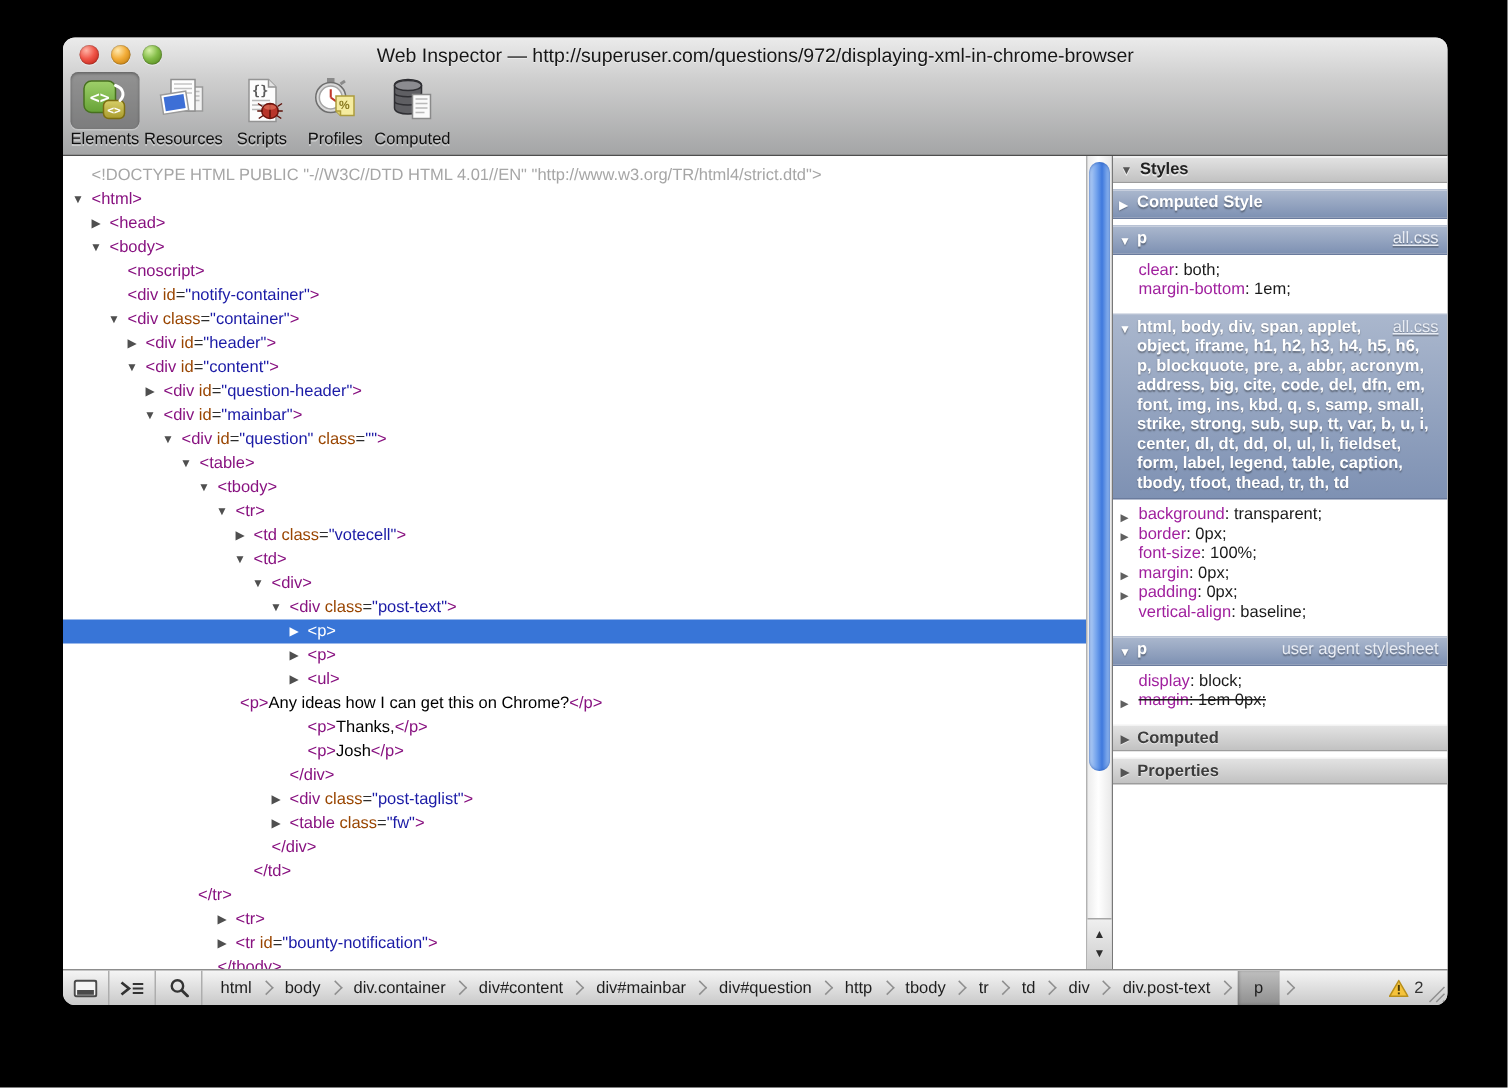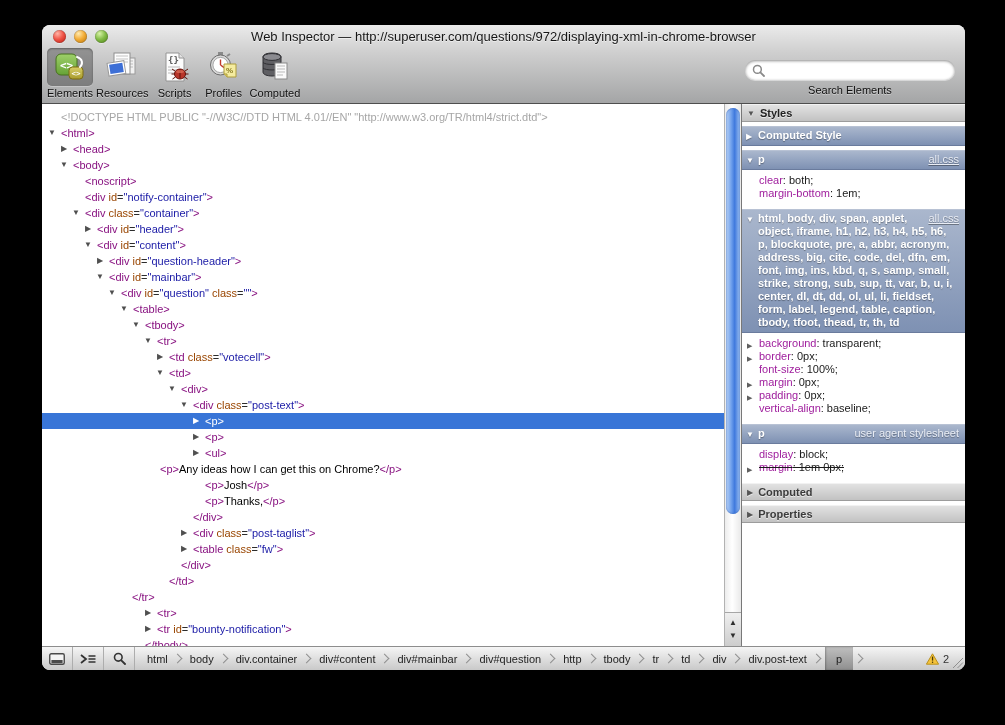--- a/index.html
+++ b/index.html
@@ -186,30 +186,20 @@
             <path d="M5 7 c0 -2.6 4.3 -4 9 -4 s9 1.4 9 4 v15 c0 2.6 -4.3 4 -9 4 s-9 -1.4 -9 -4 z" fill="#5f5f63" stroke="#2f2f33"></path>
             <ellipse cx="14" cy="7" rx="9" ry="3.4" fill="#8b8b90" stroke="#2f2f33"></ellipse>
             <path d="M5 12.5 c2.5 2.6 15.5 2.6 18 0 M5 18 c2.5 2.6 15.5 2.6 18 0" stroke="#2f2f33" fill="none"></path>
             <rect x="17" y="13" width="12" height="16" fill="#fafafa" stroke="#8a8a8a"></rect>
             <path d="M19 16h8 M19 19h8 M19 22h8 M19 25h6" stroke="#b9b9b9" fill="none"></path>
           </svg>
         </div>
         <div class="tlabel">Computed</div>
       </div>
 
-      <div class="search-wrap">
-        <div class="search-field">
-          <svg width="13" height="13" viewBox="0 0 13 13" style="flex:none;margin-right:4px;">
-            <circle cx="5.4" cy="5.4" r="3.9" fill="none" stroke="#8a8a8a" stroke-width="1.5"></circle>
-            <path d="M8.4 8.4 L12 12" stroke="#8a8a8a" stroke-width="1.8" stroke-linecap="round"></path>
-          </svg>
-          <input type="text" placeholder="" style="">
-        </div>
-        <div class="search-label">Search Elements</div>
-      </div>
     </div>
   </div>
 
   <div class="main">
     <div class="tree-pane">
       <div class="tree">
           <div class="trow" style="padding-left: 19px;"><span class="c-gray">&lt;!DOCTYPE HTML PUBLIC "-//W3C//DTD HTML 4.01//EN" "http://www.w3.org/TR/html4/strict.dtd"&gt;</span></div>
           <div class="trow" style="padding-left: 19px;"><span class="arr" style="left: 5px;">▼</span><span class="c-tag">&lt;html&gt;</span></div>
           <div class="trow" style="padding-left: 31px;"><span class="arr" style="left: 17px;">▶</span><span class="c-tag">&lt;head&gt;</span></div>
           <div class="trow" style="padding-left: 31px;"><span class="arr" style="left: 17px;">▼</span><span class="c-tag">&lt;body&gt;</span></div>
@@ -225,22 +215,22 @@
           <div class="trow" style="padding-left: 103px;"><span class="arr" style="left: 89px;">▼</span><span class="c-tag">&lt;tbody&gt;</span></div>
           <div class="trow" style="padding-left: 115px;"><span class="arr" style="left: 101px;">▼</span><span class="c-tag">&lt;tr&gt;</span></div>
           <div class="trow" style="padding-left: 127px;"><span class="arr" style="left: 113px;">▶</span><span class="c-tag">&lt;td </span><span class="c-attr">class</span><span class="c-plain">=</span><span class="c-val">"votecell"</span><span class="c-tag">&gt;</span></div>
           <div class="trow" style="padding-left: 127px;"><span class="arr" style="left: 113px;">▼</span><span class="c-tag">&lt;td&gt;</span></div>
           <div class="trow" style="padding-left: 139px;"><span class="arr" style="left: 125px;">▼</span><span class="c-tag">&lt;div&gt;</span></div>
           <div class="trow" style="padding-left: 151px;"><span class="arr" style="left: 137px;">▼</span><span class="c-tag">&lt;div </span><span class="c-attr">class</span><span class="c-plain">=</span><span class="c-val">"post-text"</span><span class="c-tag">&gt;</span></div>
           <div class="trow sel" style="padding-left: 163px;"><span class="arr" style="left: 149px;">▶</span><span class="c-tag">&lt;p&gt;</span></div>
           <div class="trow" style="padding-left: 163px;"><span class="arr" style="left: 149px;">▶</span><span class="c-tag">&lt;p&gt;</span></div>
           <div class="trow" style="padding-left: 163px;"><span class="arr" style="left: 149px;">▶</span><span class="c-tag">&lt;ul&gt;</span></div>
           <div class="trow" style="padding-left: 118px;"><span class="c-tag">&lt;p&gt;</span><span class="c-text">Any ideas how I can get this on Chrome?</span><span class="c-tag">&lt;/p&gt;</span></div>
+          <div class="trow" style="padding-left: 163px;"><span class="c-tag">&lt;p&gt;</span><span class="c-text">Thanks,</span><span class="c-tag">&lt;/p&gt;</span></div>
           <div class="trow" style="padding-left: 163px;"><span class="c-tag">&lt;p&gt;</span><span class="c-text">Josh</span><span class="c-tag">&lt;/p&gt;</span></div>
-          <div class="trow" style="padding-left: 163px;"><span class="c-tag">&lt;p&gt;</span><span class="c-text">Thanks,</span><span class="c-tag">&lt;/p&gt;</span></div>
           <div class="trow" style="padding-left: 151px;"><span class="c-tag">&lt;/div&gt;</span></div>
           <div class="trow" style="padding-left: 151px;"><span class="arr" style="left: 137px;">▶</span><span class="c-tag">&lt;div </span><span class="c-attr">class</span><span class="c-plain">=</span><span class="c-val">"post-taglist"</span><span class="c-tag">&gt;</span></div>
           <div class="trow" style="padding-left: 151px;"><span class="arr" style="left: 137px;">▶</span><span class="c-tag">&lt;table </span><span class="c-attr">class</span><span class="c-plain">=</span><span class="c-val">"fw"</span><span class="c-tag">&gt;</span></div>
           <div class="trow" style="padding-left: 139px;"><span class="c-tag">&lt;/div&gt;</span></div>
           <div class="trow" style="padding-left: 127px;"><span class="c-tag">&lt;/td&gt;</span></div>
           <div class="trow" style="padding-left: 90px;"><span class="c-tag">&lt;/tr&gt;</span></div>
           <div class="trow" style="padding-left: 115px;"><span class="arr" style="left: 101px;">▶</span><span class="c-tag">&lt;tr&gt;</span></div>
           <div class="trow" style="padding-left: 115px;"><span class="arr" style="left: 101px;">▶</span><span class="c-tag">&lt;tr </span><span class="c-attr">id</span><span class="c-plain">=</span><span class="c-val">"bounty-notification"</span><span class="c-tag">&gt;</span></div>
           <div class="trow" style="padding-left: 103px;"><span class="c-tag">&lt;/tbody&gt;</span></div>
         </div>

